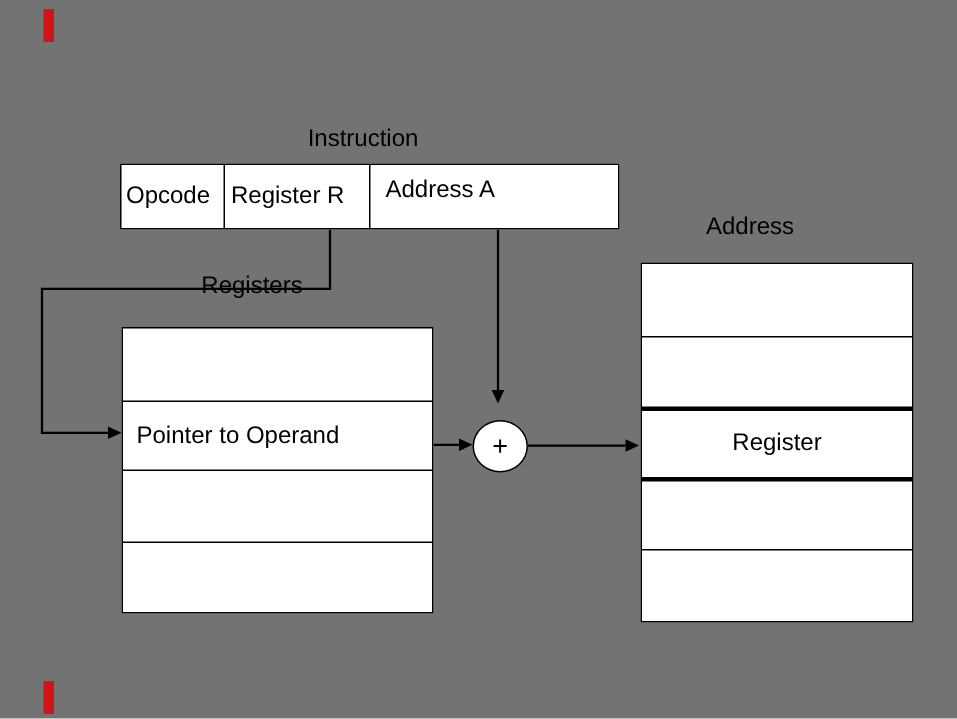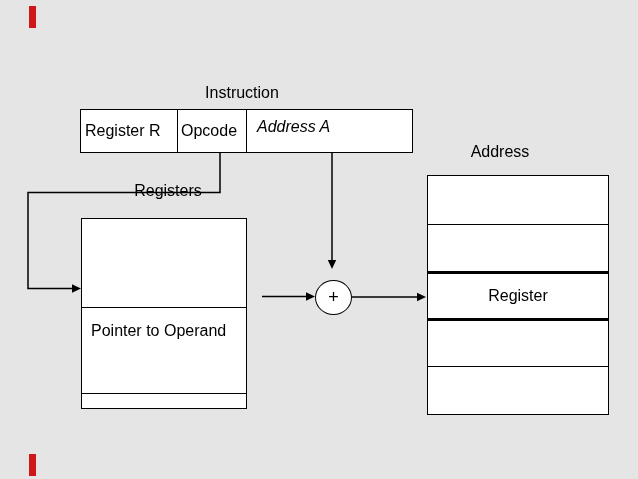--- a/index.html
+++ b/index.html
@@ -1,20 +1,20 @@
 <!DOCTYPE html>
 <html><head>
 <meta charset="utf-8">
 <style>
   html, body { margin: 0; padding: 0; background: #ffffff; }
   .canvas {
     position: relative;
     width: 638px;
     height: 479px;
-    background: #e5e5e5;
+    background: #737373;
     font-family: "Liberation Sans", sans-serif;
     color: #000000;
     overflow: hidden;
   }
   .lbl {
     position: absolute;
     font-size: 16px;
     line-height: 17px;
     white-space: nowrap;
     transform: translateX(-50%);
@@ -23,27 +23,27 @@
 
   
   .instruction-box { left: 80px; top: 109px; width: 333px; height: 44px; display: flex; }
   .instruction-box .cell {
     box-sizing: border-box;
     display: flex; align-items: center;
     font-size: 16px; white-space: nowrap;
   }
   .cell-opcode   { width: 69px; border-right: 1.5px solid #000; padding-left: 3px; }
   .cell-register { width: 97px; border-right: 1.5px solid #000; padding-left: 4px; }
-  .cell-address  { flex: 1; padding-left: 10px; font-style: italic; }
+  .cell-address  { flex: 1; padding-left: 10px; }
   .cell-address .raised { position: relative; top: -4px; }
 
   
   .registers-box {
-    left: 81px; top: 218px; width: 166px; height: 191px;
-    display: grid; grid-template-rows: 48px 46px 48px 1fr; gap: 40px;
+    left: 81px; top: 218px; width: 208px; height: 191px;
+    display: grid; grid-template-rows: 48px 46px 48px 1fr;
   }
   .registers-box .row { box-sizing: border-box; }
   .registers-box .row + .row { border-top: 1.5px solid #000; }
   .row-pointer { display: flex; align-items: center; padding-left: 9px; font-size: 16px; white-space: nowrap; }
 
   
   .memory-box {
     left: 427px; top: 175px; width: 182px; height: 240px;
     display: grid; grid-template-rows: 48px 47px 47px 48px 1fr;
   }
@@ -91,25 +91,25 @@
     <line x1="262" y1="296.5" x2="306" y2="296.5" stroke="#000" stroke-width="1.5"></line>
     <polygon points="315,296.5 306,292.3 306,300.7" fill="#000"></polygon>
 
     <line x1="352" y1="297" x2="417" y2="297" stroke="#000" stroke-width="1.5"></line>
     <polygon points="426,297 417,292.8 417,301.2" fill="#000"></polygon>
   </svg>
 
   <div class="lbl" style="left:242px; top:84px;">Instruction</div>
 
   <div class="box instruction-box">
+    <div class="cell cell-opcode">
+      <span>Opcode</span>
+    </div>
     <div class="cell cell-register">
       <span>Register R</span>
-    </div>
-    <div class="cell cell-opcode">
-      <span>Opcode</span>
     </div>
     <div class="cell cell-address">
       <span class="raised">Address A</span>
     </div>
   </div>
 
   <div class="lbl" style="left:168px; top:182px;">Registers</div>
 
   <div class="box registers-box">
     <div class="row"></div>

